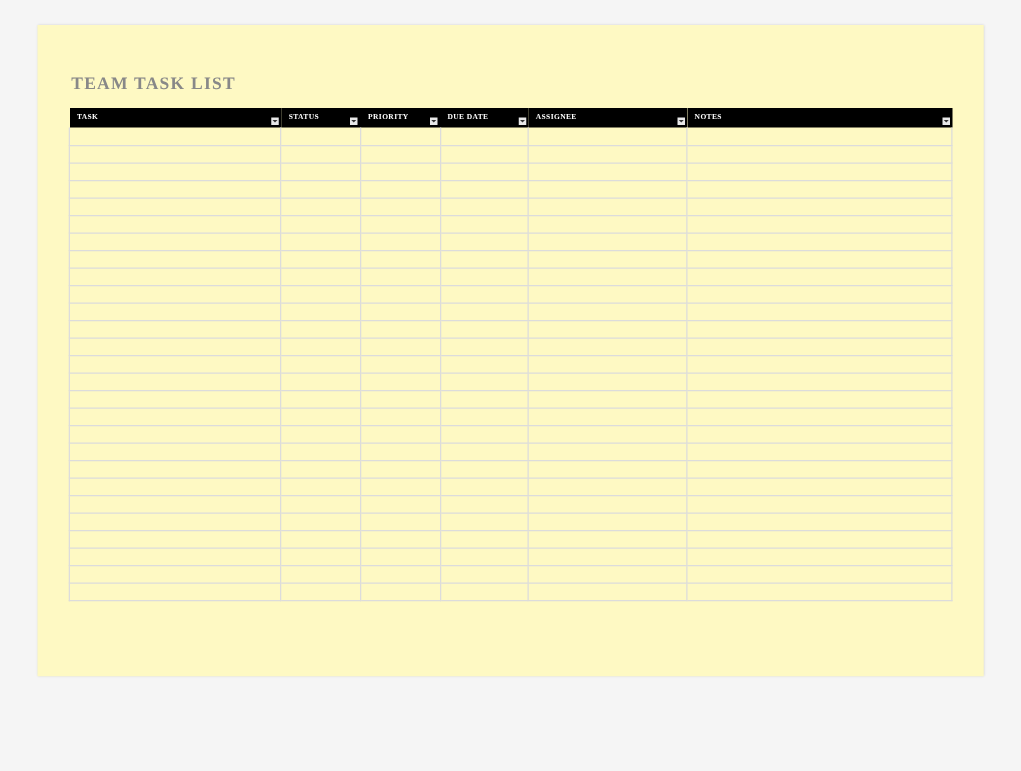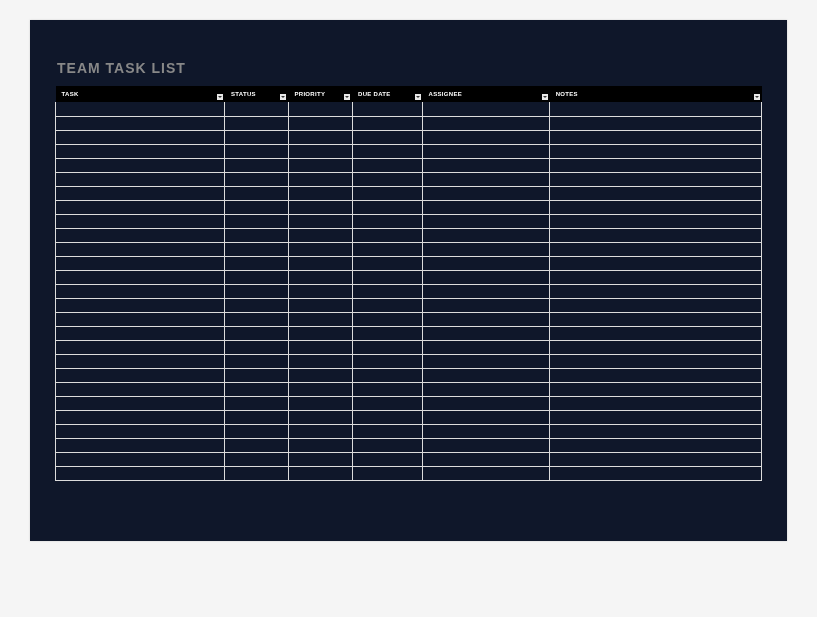--- a/index.html
+++ b/index.html
@@ -11,24 +11,25 @@
       font-family: Arial, Helvetica, sans-serif;
       background: #f5f5f5;
       width: 817px;
       height: 617px;
       display: flex;
       align-items: flex-start;
       justify-content: center;
       padding: 20px 30px;
     }
     .page {
-      background: #0f172a;
+      background: #fef9c3;
       width: 100%;
       padding: 40px 25px 60px 25px;
       box-shadow: 0 0 2px rgba(0,0,0,0.15);
+      font-family: Liberation Serif, serif;
     }
     .title {
       font-size: 14px;
       font-weight: 600;
       letter-spacing: 1px;
       color: #888888;
       margin-bottom: 10px;
       margin-left: 2px;
     }
     table {

